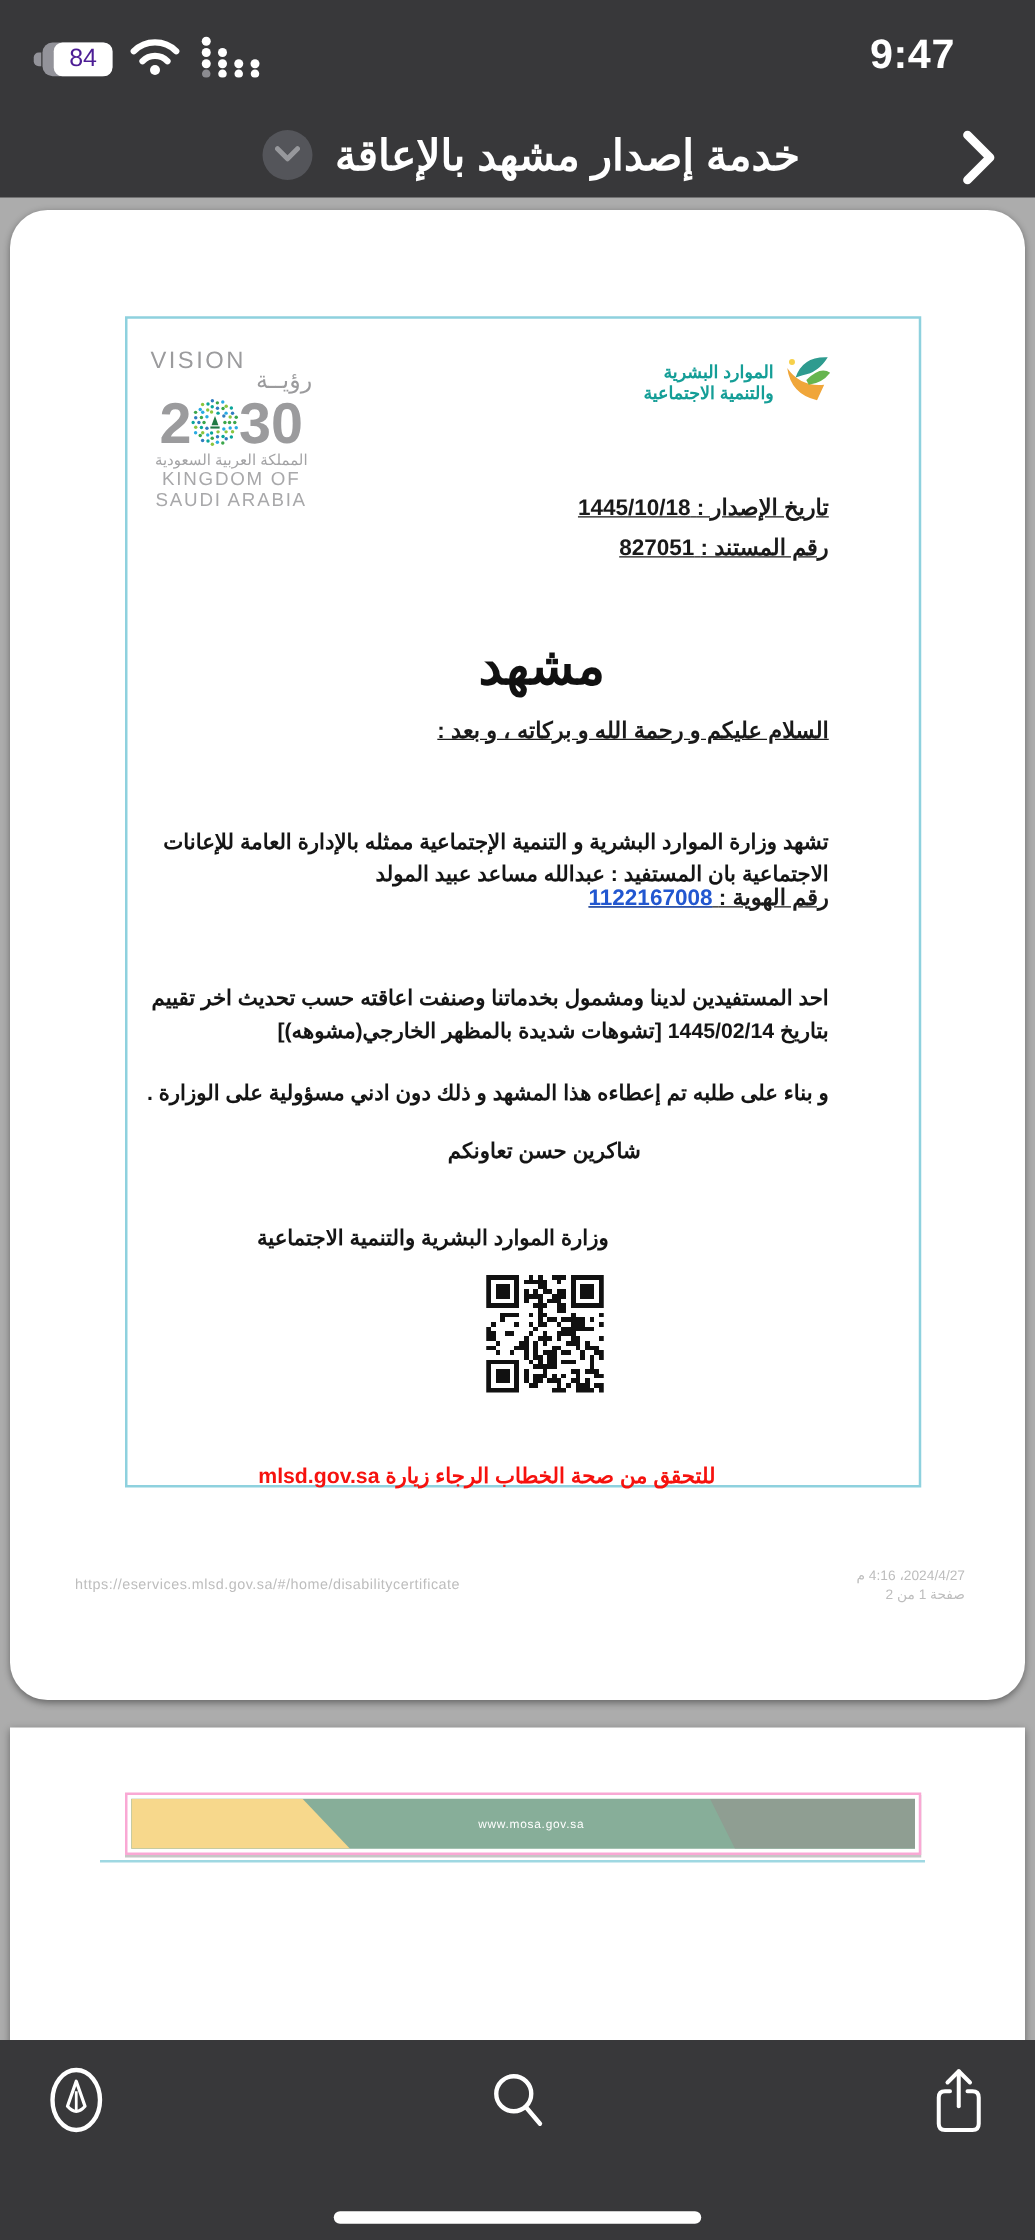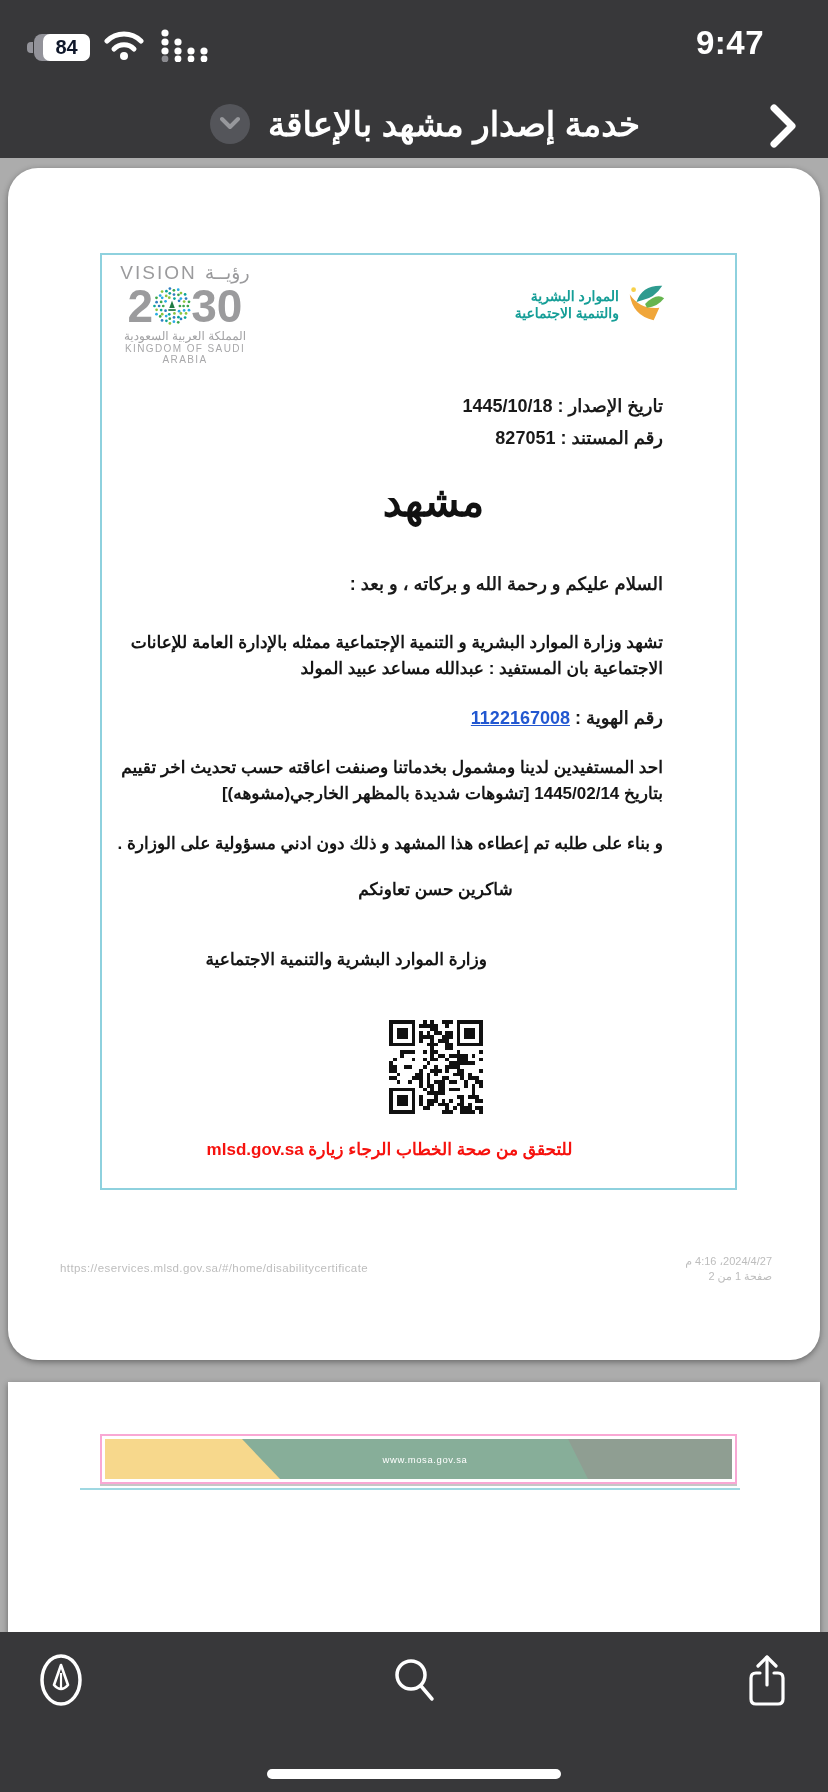--- a/index.html
+++ b/index.html
@@ -7,21 +7,21 @@
   body { font-family:"Liberation Sans", sans-serif; }
   .screen { position:relative; width:828px; height:1792px; margin:0 auto;
             background:#38383a; overflow:hidden; }
 
   
   .status-bar { position:absolute; top:0; left:0; width:828px; height:90px; }
   .sb-left { position:absolute; left:34px; top:28px; display:flex; align-items:center; gap:14px; }
   .battery { position:relative; width:56px; height:27px; border-radius:8px; background:#93939a; }
   .battery-fill { position:absolute; right:0; top:0; bottom:0; width:47px; background:#fff; border-radius:7px; }
   .battery-num { position:absolute; right:0; top:0; width:47px; height:27px; line-height:27px;
-                 text-align:center; font-size:20px; font-weight:700; color:#0f172a; }
+                 text-align:center; font-size:20px; font-weight:400; color:#4c1d95; }
   .battery-cap { position:absolute; left:-7px; top:8px; width:6px; height:11px; background:#93939a;
                  border-radius:4px 0 0 4px; }
   .sb-time { position:absolute; right:64px; top:24px; color:#fff; font-size:33px; font-weight:600;
              letter-spacing:.5px; }
 
   
   .nav-bar { position:absolute; top:90px; left:0; width:828px; height:68px; }
   .nav-center { position:absolute; left:0; right:0; top:0; height:68px; display:flex;
                 align-items:center; justify-content:center; gap:18px;margin-left:22px; }
   .dd-btn { width:40px; height:40px; border-radius:50%; background:#54555a; border:none;
@@ -31,39 +31,39 @@
 
   
   .viewer { position:absolute; top:158px; left:0; width:828px; height:1474px;
             background:#acacac; overflow:hidden; padding:10px 8px 0; }
   .page { width:812px; background:#fff; box-shadow:0 2px 6px rgba(0,0,0,.4); position:relative; }
   .page1 { height:1192px;border-radius:30px; }
   .page2 { height:280px; margin-top:22px; }
 
   .cert-box { position:absolute; left:92px; top:85px; width:637px; height:937px;
               border:2px solid #8ed1de; }
-  .rtl { direction:rtl; unicode-bidi:plaintext; }
+  .rtl { direction:rtl; unicode-bidi:plaintext;margin-top:31px; }
   .cline { position:absolute; left:14px; right:72px; }
   .body-txt { font-size:17px; font-weight:700; color:#151515; line-height:26px; text-align:right; }
 
   
   .vision-logo { position:absolute; left:4px; top:6px; width:158px; text-align:center; color:#9b9b9d; }
   .vl-row1 { display:flex; justify-content:center; align-items:center; gap:8px;
              font-size:19px; color:#9b9b9d; }
   .vl-vision { letter-spacing:2px; }
   .vl-row2 { display:flex; justify-content:center; align-items:center; font-size:46px;
              font-weight:700; color:#9b9b9d; line-height:44px; }
   .vl-ar { font-size:12px; color:#a3a3a5; margin-top:1px; }
-  .vl-en { font-size:10px; letter-spacing:1.4px; color:#a8a8aa; }
+  .vl-en { font-size:15px; letter-spacing:1.4px; color:#a8a8aa; }
 
   
   .ministry-logo { position:absolute; right:68px; top:26px; display:flex; align-items:center; gap:6px; }
   .ml-text { text-align:right; direction:rtl; color:#159e97; font-weight:700; font-size:14px; line-height:17px; }
 
-  .meta-line { position:absolute; right:72px; font-size:18px; font-weight:700; color:#1a1a1a; direction:rtl; }
+  .meta-line { position:absolute; right:72px; font-size:18px; font-weight:700; color:#1a1a1a; direction:rtl;text-decoration:underline; }
   .heading { top:222px; text-align:center; transform:translateX(44px); font-family:"DejaVu Serif", serif;
              font-size:42px; font-weight:700; color:#111; }
   .greeting { top:318px; }
   .id-line { top:452px; }
   .id-link { color:#2257d0; text-decoration:underline; font-weight:700; }
   .thanks { top:622px; text-align:center; transform:translateX(46px); }
   .ministry-name { top:692px; right:248px; left:14px; text-align:right; position:absolute; }
   .qr { position:absolute; left:287px; top:765px; width:94px; height:94px; }
   .verify { top:882px; text-align:center; color:#f6120e; }
   .validity { top:908px; text-align:center; }

